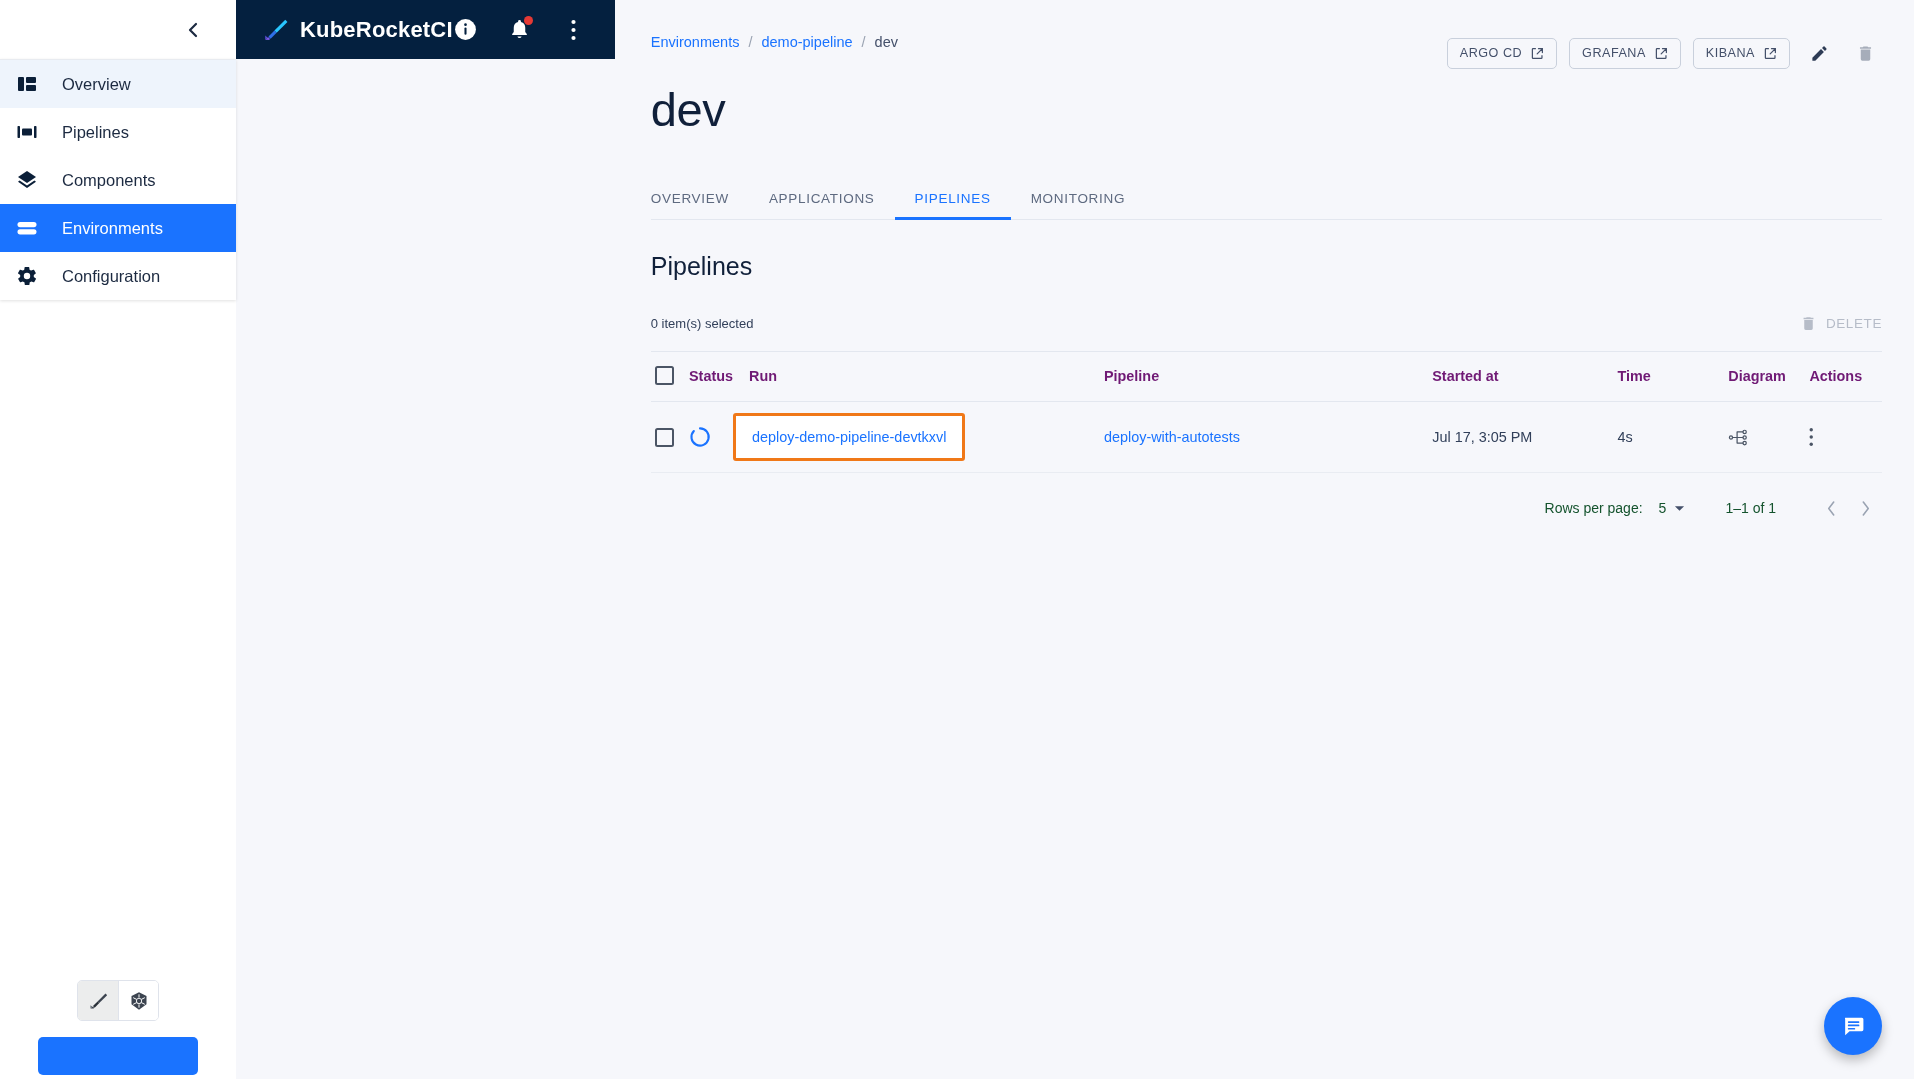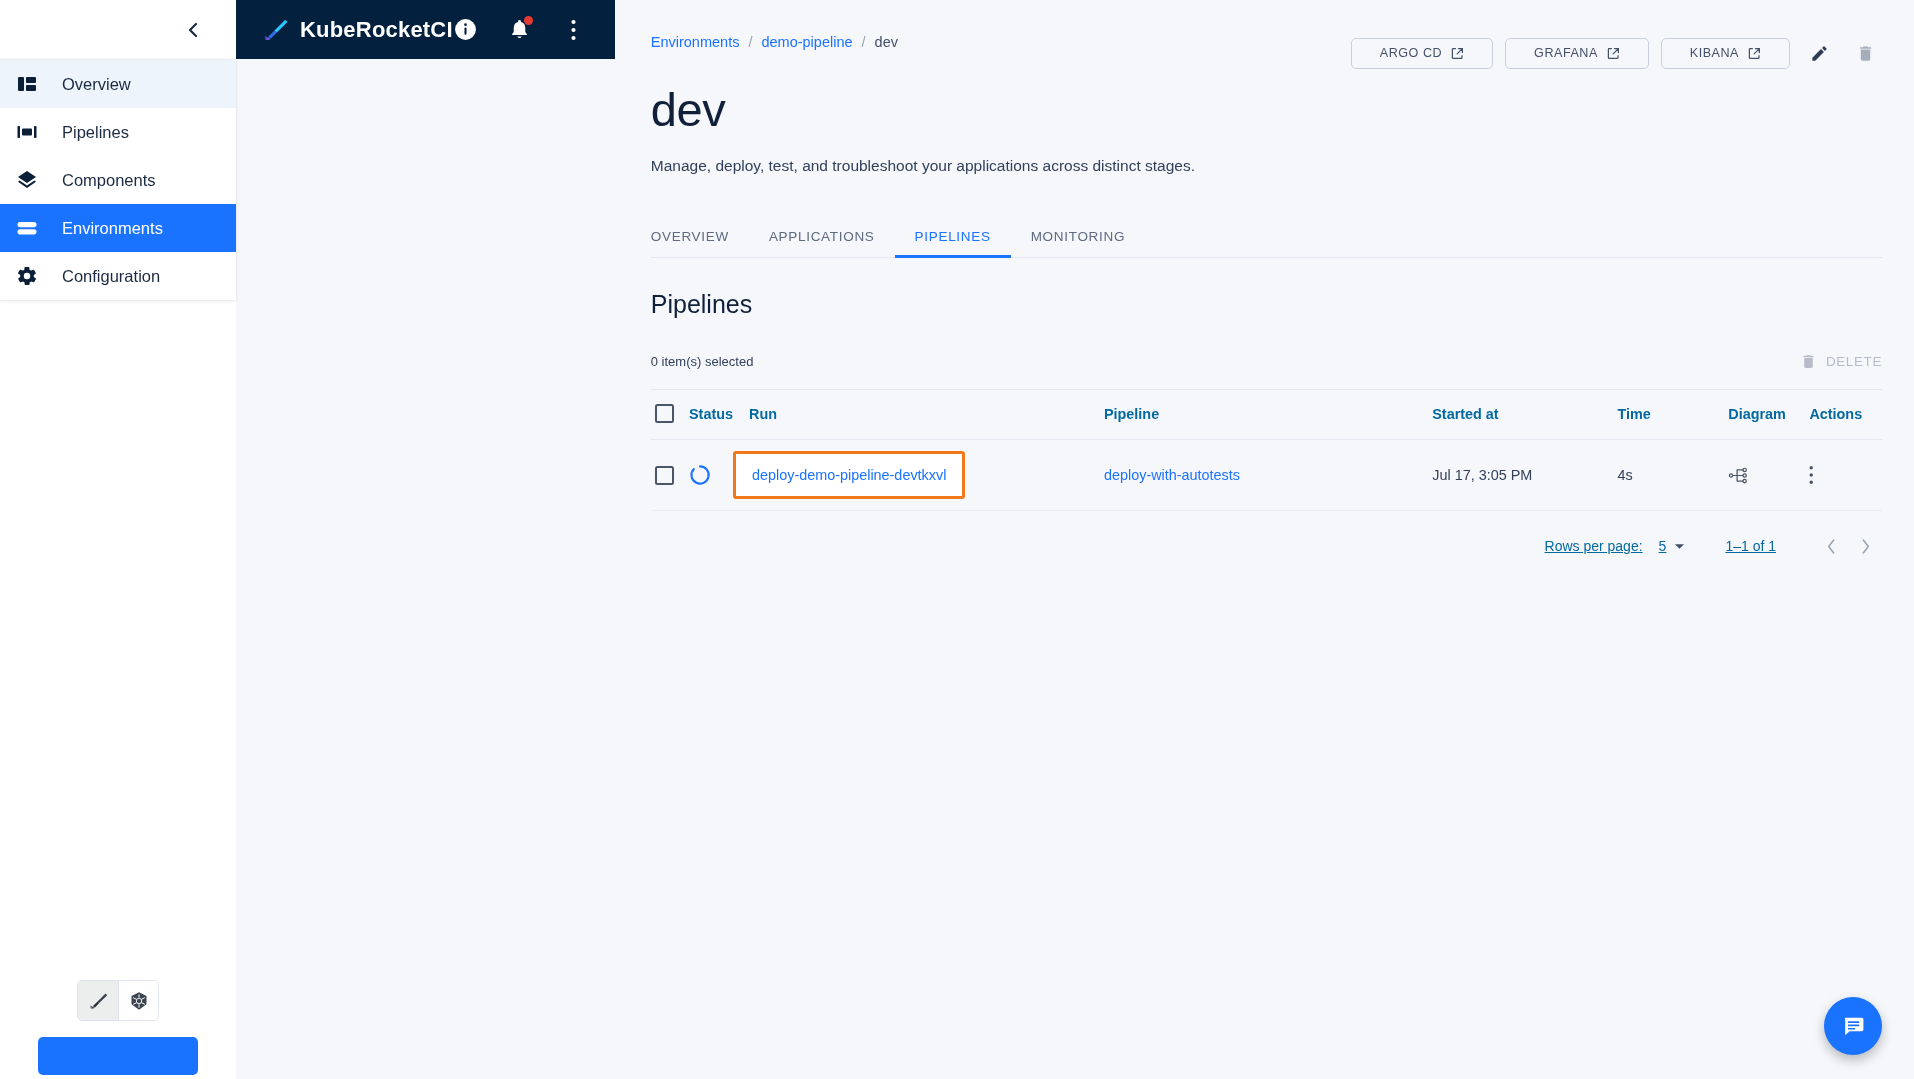--- a/index.html
+++ b/index.html
@@ -140,21 +140,21 @@
     padding-top: 2px;
   }
   .pill-btn {
     height: 31px;
     border: 1px solid #c9d0dc;
     border-radius: 5px;
     background: transparent;
     color: #44506a;
     font-size: 12.6px;
     letter-spacing: 0.5px;
-    padding: 0 28px;
+    padding: 0 12px;
     display: flex; align-items: center; gap: 9px;
     cursor: pointer;
     font-family: "Liberation Sans", sans-serif;
     text-align: center;
   }
   .icon-btn {
     width: 34px; height: 34px;
     display: flex; align-items: center; justify-content: center;
     cursor: pointer;
     background: transparent; border: none;
@@ -211,21 +211,21 @@
     margin-left: auto;
     display: flex; align-items: center; gap: 9px;
     color: #b6bcc8; font-size: 13.5px; letter-spacing: 0.6px;
     cursor: default;
   }
 
   table.ptable { width: 100%; border-collapse: collapse; }
   table.ptable thead th {
     text-align: left;
     font-size: 14.4px;
-    color: #0369a1;
+    color: #701a75;
     font-weight: bold;
     padding: 14px 0 16px 0;
     border-bottom: 1px solid #e3e7ef;
     border-top: 1px solid #e3e7ef;
     white-space: nowrap;
   }
   table.ptable tbody td {
     padding: 24px 0;
     border-bottom: 1px solid #e9ecf2;
     font-size: 14.4px;
@@ -262,21 +262,21 @@
     padding: 13px 16px;
     margin: -13px 0 -13px -16px;
     background: #ffffff;
   }
   .icon-cell { color: #4b5565; display: flex; align-items: center; }
 
   .pagination {
     display: flex; align-items: center; justify-content: flex-end;
     gap: 0px;
     padding: 18px 0 0 0;
-    font-size: 14px; color: #0369a1; text-decoration: underline;
+    font-size: 14px; color: #14532d;
   }
   .pg-label { margin-right: 16px; }
   .pg-select {
     display: flex; align-items: center; gap: 8px;
     cursor: pointer; margin-right: 40px;
   }
   .pg-range { margin-right: 38px; }
   .pg-arrow {
     width: 34px; height: 34px;
     display: flex; align-items: center; justify-content: center;
@@ -492,21 +492,20 @@
           </button>
           <button class="icon-btn">
             <svg width="19" height="19" viewBox="0 0 24 24" fill="#a6adba">
               <path d="M6 19a2 2 0 002 2h8a2 2 0 002-2V7H6v12zM19 4h-3.5l-1-1h-5l-1 1H5v2h14V4z"></path>
             </svg>
           </button>
         </div>
       </div>
 
       <h1 class="page-title">dev</h1>
-      <p class="page-sub">Manage, deploy, test, and troubleshoot your applications across distinct stages.</p>
 
       <div class="tabs">
         <div class="tab" style="padding-left:0">OVERVIEW</div>
         <div class="tab">APPLICATIONS</div>
         <div class="tab active">PIPELINES</div>
         <div class="tab">MONITORING</div>
       </div>
 
       <h2 class="section-title">Pipelines</h2>
 

